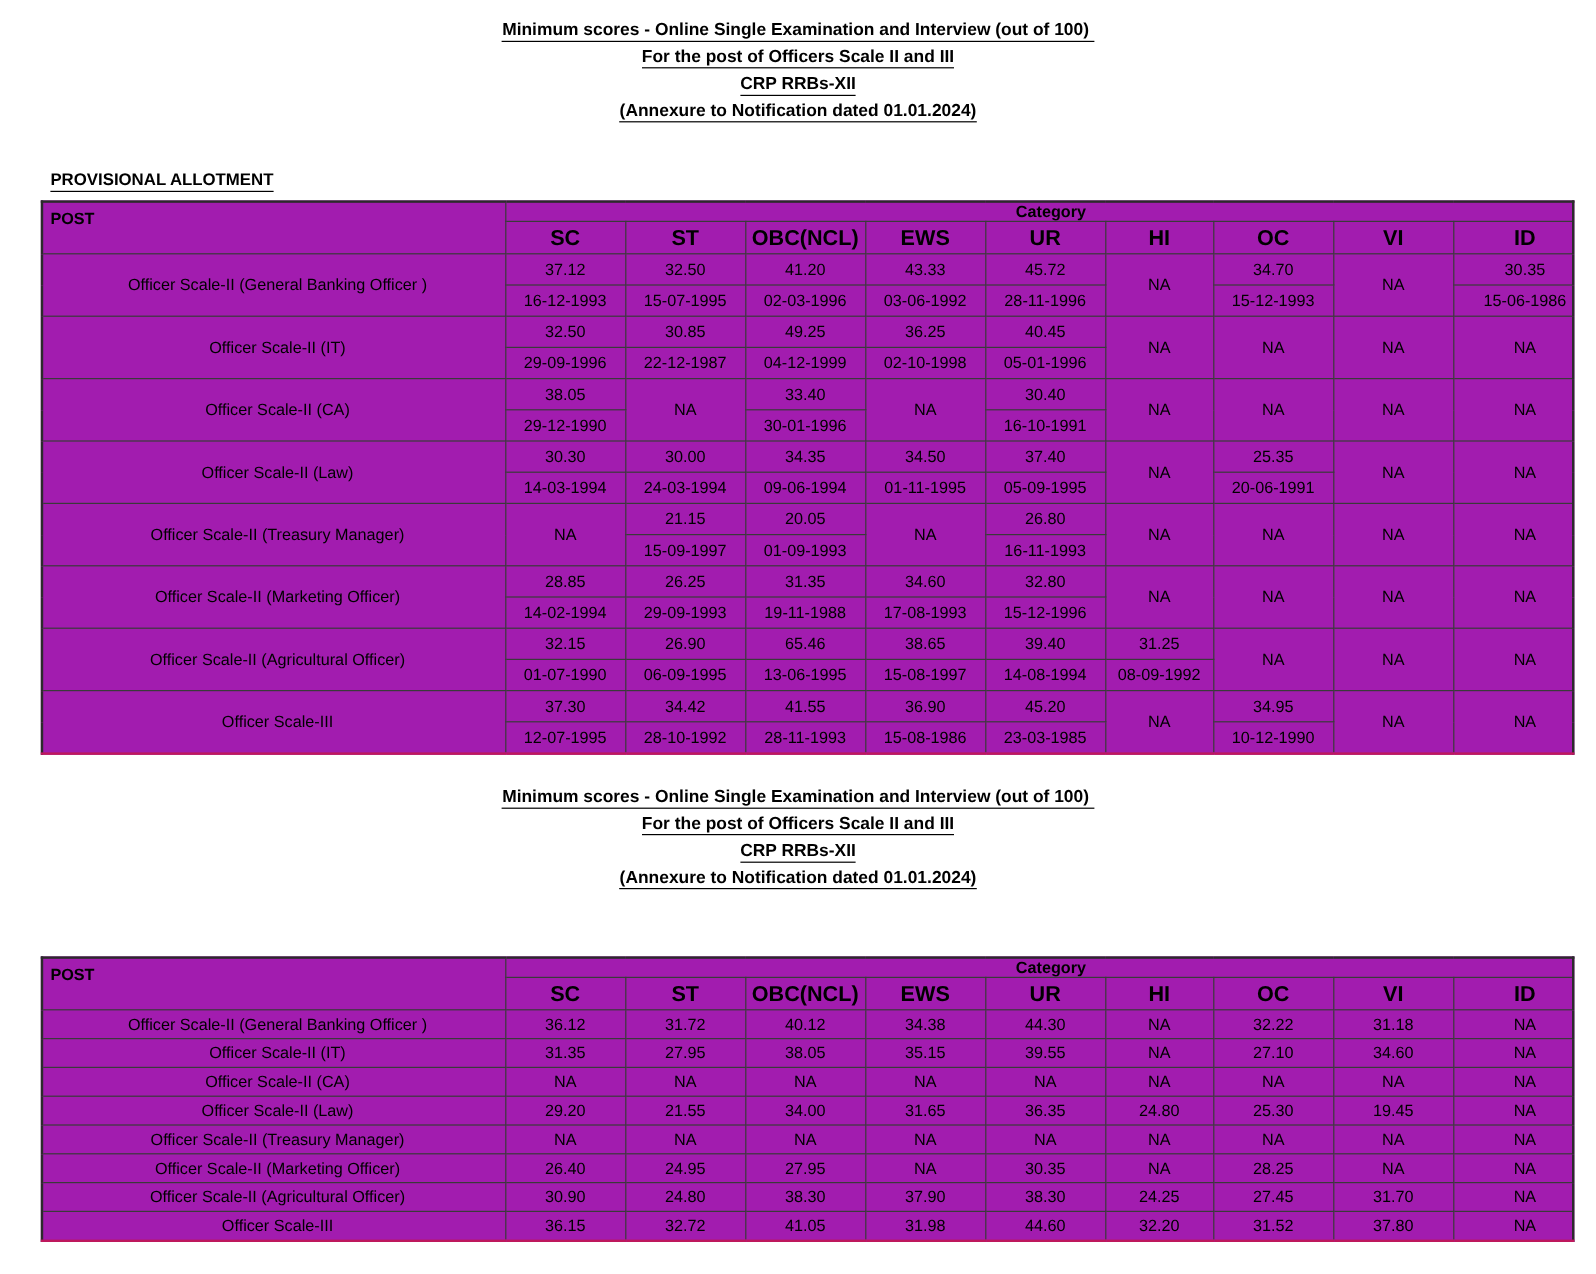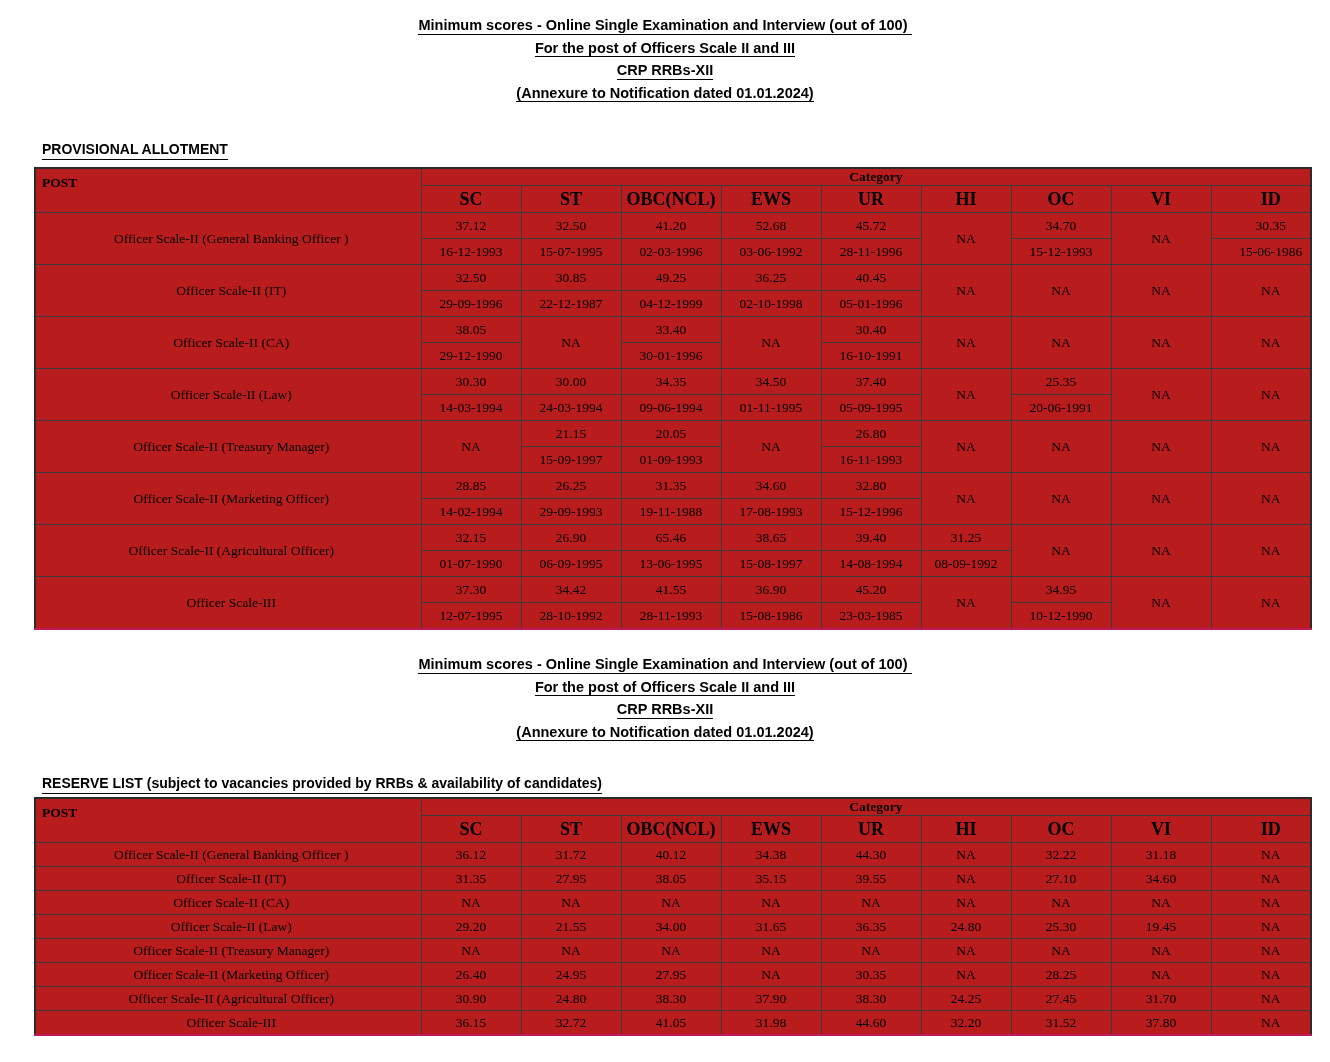--- a/index.html
+++ b/index.html
@@ -50,22 +50,21 @@
     display: inline-block;
     border-bottom: 1.5px solid #000;
     padding-bottom: 2px;
   }
 
   
   table.grid {
     border-collapse: collapse;
     table-layout: fixed;
     font-size: 13.5px;
-    background: #b91c1c;
-    font-family: Liberation Serif, serif;
+    background: #a21caf;
   }
   table.grid td, table.grid th {
     border: 1px solid #3a3a3a;
     padding: 0;
     text-align: center;
     vertical-align: middle;
     font-weight: normal;
     overflow: hidden;
     white-space: nowrap;
   }
@@ -160,21 +159,21 @@
             <th class="col-head" style="height: 26px;">VI</th>
             <th class="col-head outer-r" style="height: 26px;">ID</th>
           </tr>
       </thead>
       <tbody>
           <tr>
             <td class="post-cell outer-l" rowspan="2">Officer Scale-II (General Banking Officer )</td>
             <td class="r-score">37.12</td>
             <td class="r-score">32.50</td>
             <td class="r-score">41.20</td>
-            <td class="r-score">52.68</td>
+            <td class="r-score">43.33</td>
             <td class="r-score">45.72</td>
             <td class="r-score na-cell" rowspan="2">NA</td>
             <td class="r-score">34.70</td>
             <td class="r-score na-cell" rowspan="2">NA</td>
             <td class="r-score outer-r">30.35</td>
           </tr>
           <tr>
             <td class="r-date">16-12-1993</td>
             <td class="r-date">15-07-1995</td>
             <td class="r-date">02-03-1996</td>
@@ -319,23 +318,20 @@
     </table>
   </div>
 
   <div class="h2-wrap heading-block">
     <div class="hline"><span>Minimum scores - Online Single Examination and Interview (out of 100) </span></div>
     <div class="hline"><span>For the post of Officers Scale II and III</span></div>
     <div class="hline"><span>CRP RRBs-XII</span></div>
     <div class="hline"><span>(Annexure to Notification dated 01.01.2024)</span></div>
   </div>
 
-  <div class="lbl2-wrap section-label">
-    <span>RESERVE LIST (subject to vacancies provided by RRBs &amp; availability of candidates)</span>
-  </div>
 
   <div class="t2-wrap">
     <table class="grid" id="table-reserve">
       <colgroup>
         <col style="width:386px">
         <col style="width:100px">
           <col style="width:100px">
           <col style="width:100px">
         <col style="width:100px">
           <col style="width:100px">

